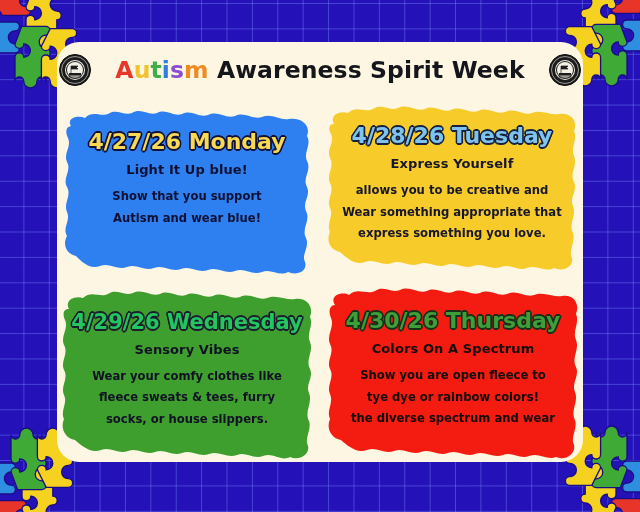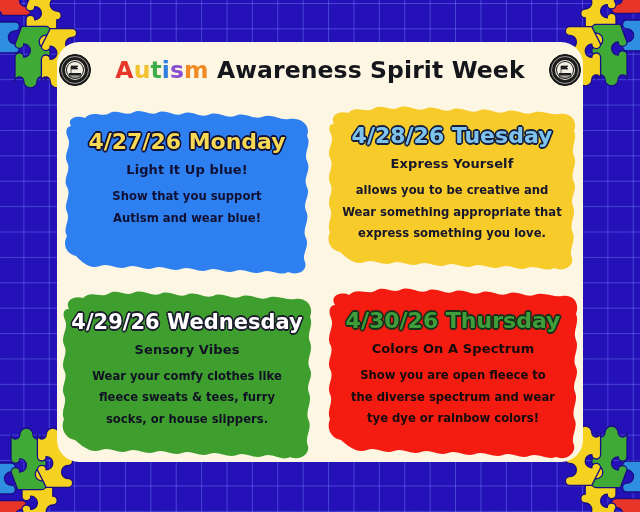--- a/index.html
+++ b/index.html
@@ -98,21 +98,21 @@
     text-shadow:
       1.6px 0 0 #15213f,-1.6px 0 0 #15213f,0 1.6px 0 #15213f,0 -1.6px 0 #15213f,
       1.2px 1.2px 0 #15213f,-1.2px 1.2px 0 #15213f,1.2px -1.2px 0 #15213f,-1.2px -1.2px 0 #15213f;
   }
   #card-tue .card-sub,#card-tue .card-body{color:#16162c;}
 
   
   #card-wed{left:60px;top:285px;width:254px;height:176px;}
   #card-wed .card-inner{padding-top:18px;}
   #card-wed .card-title{
-    color:#ffffff;font-size:21px;
+    color:#22c55e;font-size:21px;
     text-shadow:
       1.6px 0 0 #1d1d2e,-1.6px 0 0 #1d1d2e,0 1.6px 0 #1d1d2e,0 -1.6px 0 #1d1d2e,
       1.2px 1.2px 0 #1d1d2e,-1.2px 1.2px 0 #1d1d2e,1.2px -1.2px 0 #1d1d2e,-1.2px -1.2px 0 #1d1d2e;
   }
   #card-wed .card-sub,#card-wed .card-body{color:#111124;}
 
   
   #card-thu{left:326px;top:283px;width:254px;height:178px;}
   #card-thu .card-inner{padding-top:18px;}
   #card-thu .card-title{
@@ -267,17 +267,17 @@
   <div class="blob">
     <svg viewBox="0 0 254 178" preserveAspectRatio="none" xmlns="http://www.w3.org/2000/svg">
       <path fill="#f41b11" d="M9,22 C3,13 15,8 23,12 C31,4 41,12 49,8 C58,2 65,11 74,7 C84,2 91,11 101,8 C110,3 118,12 127,9 C137,4 144,13 154,10 C164,5 171,14 181,11 C191,6 199,15 208,12 C218,8 228,15 236,13 C248,11 254,21 250,31 C254,40 246,48 250,57 C254,67 245,74 250,84 C254,93 245,100 249,109 C253,119 244,127 249,137 C252,146 244,154 248,162 C250,171 239,178 230,174 C221,178 213,169 203,173 C194,177 186,168 177,172 C167,176 159,167 149,171 C139,175 132,166 122,170 C112,174 105,165 95,169 C85,173 78,164 68,168 C58,172 51,163 41,167 C31,171 22,163 15,157 C5,155 0,145 4,136 C0,127 8,120 4,111 C0,102 9,95 4,86 C0,77 9,70 4,61 C0,52 9,44 5,35 C2,28 4,22 9,22 Z"></path>
     </svg>
   </div>
   <div class="card-inner">
     <p class="card-title">4/30/26 Thursday</p>
     <p class="card-sub">Colors On A Spectrum</p>
     <p class="card-body">
       <span>Show you are open fleece to</span>
+      <span>tye dye or rainbow colors!</span>
       <span>the diverse spectrum and wear</span>
-      <span>tye dye or rainbow colors!</span>
     </p>
   </div>
 </div>
 
 </body></html>

